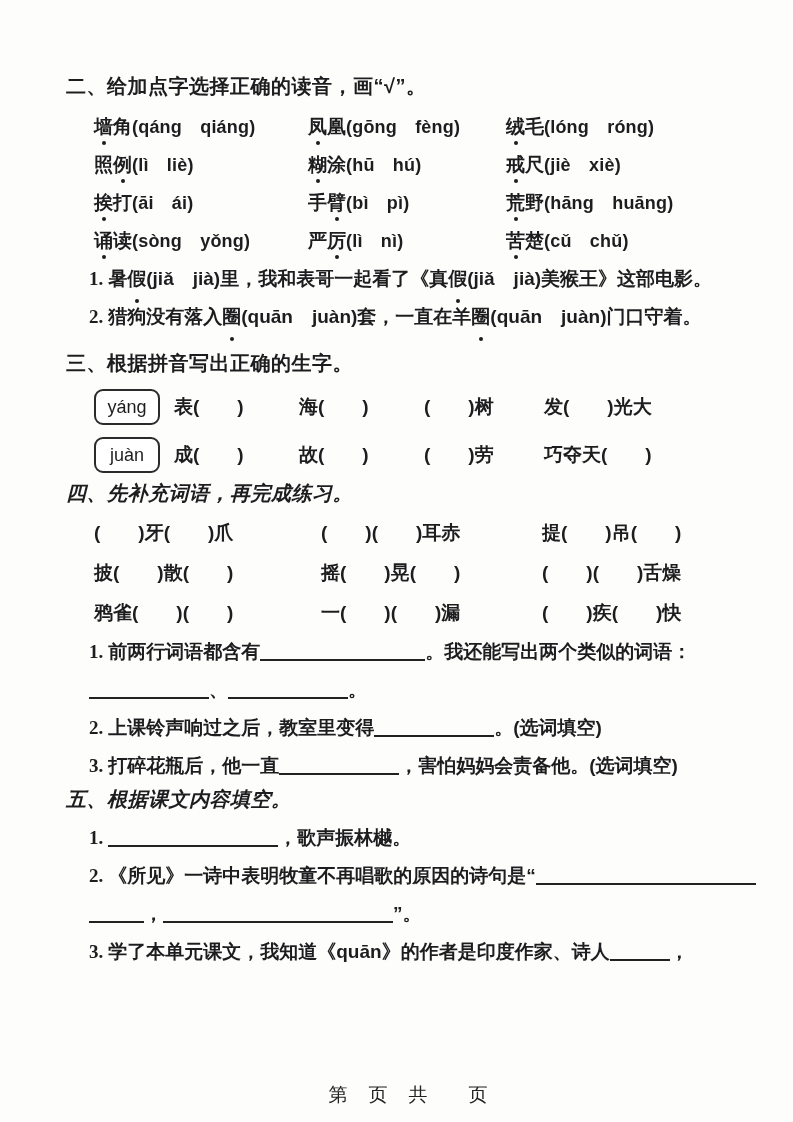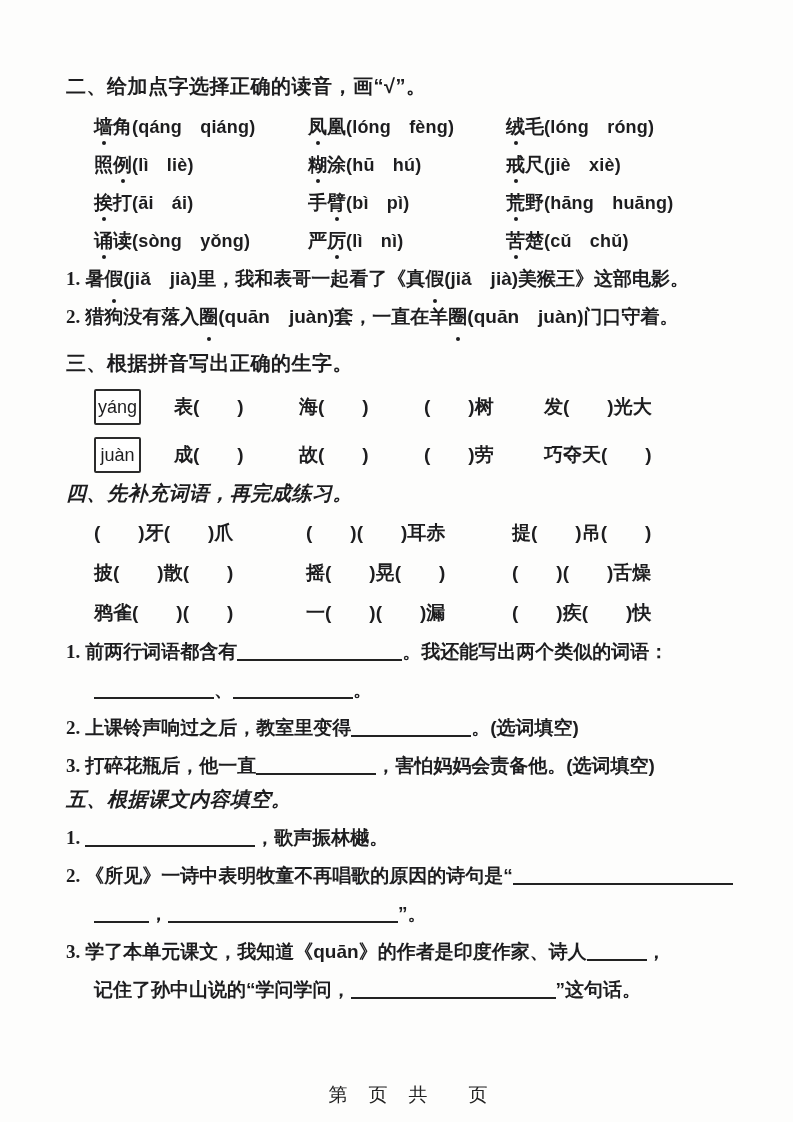--- a/index.html
+++ b/index.html
@@ -12,28 +12,28 @@
   .page{box-sizing:border-box;width:793px;height:1122px;padding:72px 33px 0 66px;position:relative;}
   .sec-title{font-weight:700;font-size:20px;line-height:28px;letter-spacing:.5px;}
   .indent{margin-left:28px;}
   
   .s2-grid{display:grid;grid-template-columns:214px 198px 1fr;margin:8px 0 0 28px;}
   .word{height:38px;display:flex;align-items:center;font-weight:600;}
   .pinyin{font-weight:700;font-size:18px;letter-spacing:.2px;}
   .dotchar{position:relative;display:inline-block;}
   .dotchar::after{content:"";position:absolute;left:50%;transform:translateX(-50%);bottom:-5px;
     width:4px;height:4px;border-radius:50%;background:#1d1d1f;}
-  .line{line-height:38px;font-weight:600;}
+  .line{line-height:38px;font-weight:600;margin-left:23px;}
   .num{font-weight:700;margin-right:5px;font-family:"Liberation Serif","DejaVu Serif",serif;}
   
   .s3-row{display:grid;grid-template-columns:80px 125px 125px 120px 1fr;align-items:center;height:48px;margin-left:28px;font-weight:600;}
-  .pybox{box-sizing:border-box;width:47px;height:36px;border:2px solid #2b2b2b;border-radius:2px;
+  .pybox{box-sizing:border-box;width:66px;height:36px;border:2px solid #2b2b2b;border-radius:9px;
     display:flex;align-items:center;justify-content:center;font-size:18px;font-weight:400;background:#fff;}
   
-  .s4-row{display:grid;grid-template-columns:212px 206px 1fr;align-items:center;height:40px;margin-left:28px;font-weight:600;}
+  .s4-row{display:grid;grid-template-columns:212px 206px 1fr;align-items:center;height:40px;margin-left:28px;font-weight:600;gap:15px;}
   
   .blank{display:inline-block;border-bottom:2px solid #222;height:1em;margin-bottom:-3px;}
   .b55{width:55px;} .b60{width:60px;} .b120{width:120px;} .b165{width:165px;}
   .b170{width:170px;} .b205{width:205px;} .b220{width:220px;} .b230{width:230px;}
   .mt6{margin-top:6px;} .mt10{margin-top:0;font-style:italic;} .mt14{margin-top:13px;}
   .footer{position:absolute;left:12px;bottom:14px;width:793px;text-align:center;
     font-size:19px;letter-spacing:1px;color:#222;}
 </style>
 </head>
 <body>
@@ -45,21 +45,21 @@
     <div class="word">
         <span></span>
         <span class="dotchar">墙</span>
         <span>角</span>
         <span class="pinyin">(qáng　qiáng)</span>
       </div>
     <div class="word">
         <span></span>
         <span class="dotchar">凤</span>
         <span>凰</span>
-        <span class="pinyin">(lóng　fèng)</span>
+        <span class="pinyin">(gōng　fèng)</span>
       </div>
     <div class="word">
         <span></span>
         <span class="dotchar">绒</span>
         <span>毛</span>
         <span class="pinyin">(lóng　róng)</span>
       </div>
     <div class="word">
         <span>照</span>
         <span class="dotchar">例</span>
@@ -179,18 +179,15 @@
   </div>
   <div class="line">
     <span class="num">2.</span><span>《所见》一诗中表明牧童不再唱歌的原因的诗句是“</span><span class="blank b220"></span>
   </div>
   <div class="line indent">
     <span class="blank b55"></span><span>，</span><span class="blank b230"></span><span>”。</span>
   </div>
   <div class="line">
     <span class="num">3.</span><span>学了本单元课文，我知道《quān》的作者是印度作家、诗人</span><span class="blank b60"></span><span>，</span>
   </div>
-  <div class="line indent">
-    <span>记住了孙中山说的“学问学问，</span><span class="blank b205"></span><span>”这句话。</span>
-  </div>
 
   <div class="footer">第　页　共　　页</div>
 </div>
 
 </body></html>

